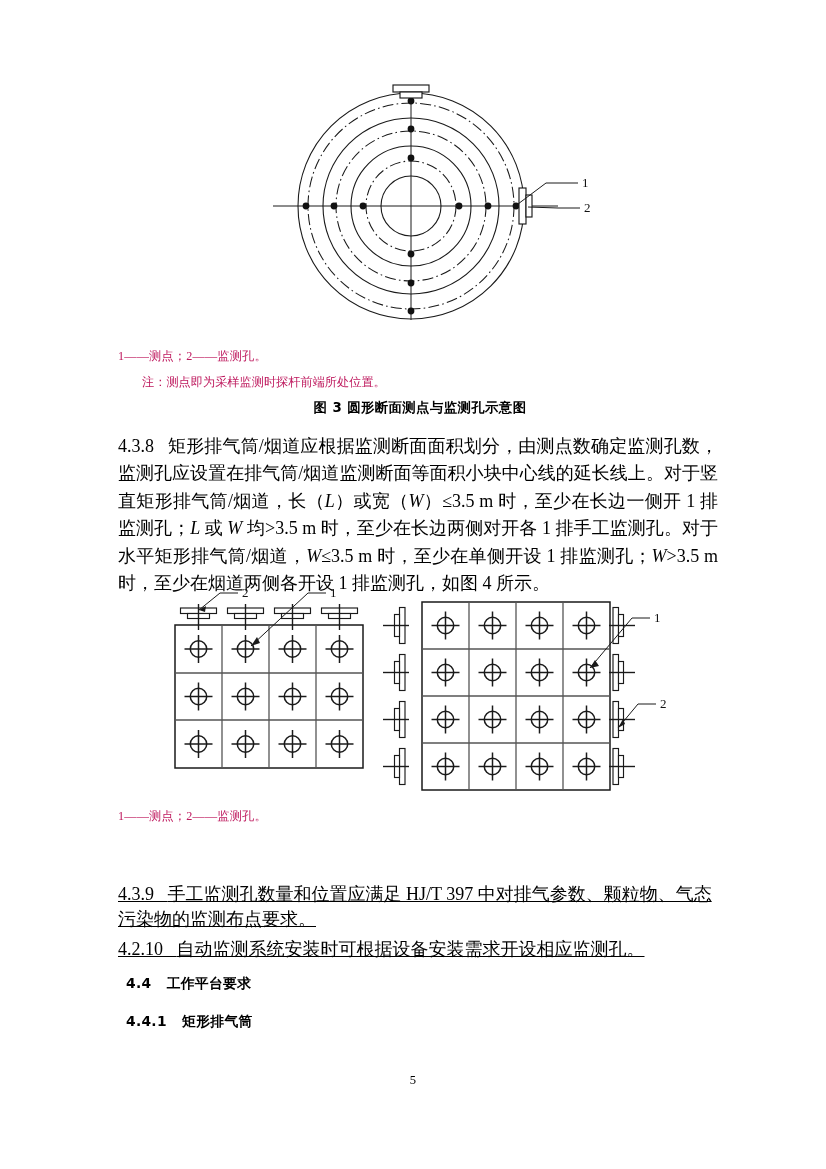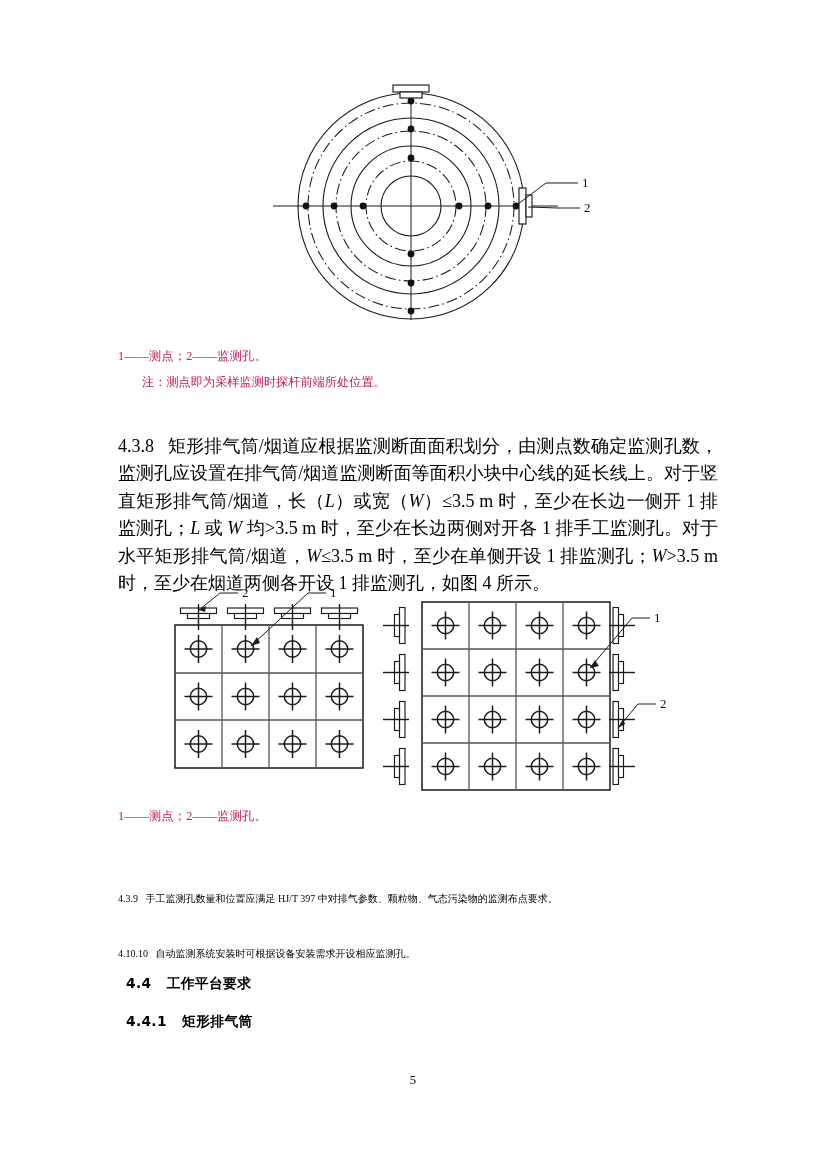--- a/index.html
+++ b/index.html
@@ -66,22 +66,23 @@
     text-align: justify;
     text-justify: inter-ideograph;
   }
   .para .num {
     font-family: "Liberation Serif", serif;
   }
   .clause {
     position: absolute;
     left: 118px;
     width: 604px;
-    font-size: 10px;
-    line-height: 33px;
+    font-size: 18px;
+    line-height: 25px;
+    text-decoration: underline;
   }
   .heading {
     position: absolute;
     left: 126px;
     font-family: "DejaVu Sans", "Liberation Sans", sans-serif;
     font-size: 13.8px;
     font-weight: bold;
     letter-spacing: 0.3px;
   }
   .heading .hn {
@@ -187,20 +188,21 @@
         <line class="lead" x1="418" y1="127" x2="448" y2="128"></line>
         <line class="lead" x1="448" y1="128" x2="470" y2="128"></line>
       </g>
       <text class="lbl" x="472" y="107">1</text>
       <text class="lbl" x="474" y="132">2</text>
     </svg>
   </div>
 
   <div class="txt legend" style="left:118px; top:343px;">1——测点；2——监测孔。</div>
   <div class="txt note" style="left:118px; top:369px;">注：测点即为采样监测时探杆前端所处位置。</div>
+  <div class="figcaption" style="top:399px;">图 3    圆形断面测点与监测孔示意图</div>
 
   <div class="para" style="top:433px;">
     <span class="num">4.3.8</span><span>&nbsp;&nbsp;&nbsp;</span><span>矩形排气筒/烟道应根据监测断面面积划分，由测点数确定监测孔数，监测孔应设置在排气筒/烟道监测断面等面积小块中心线的延长线上。对于竖直矩形排气筒/烟道，长（</span><span class="ital">L</span><span>）或宽（</span><span class="ital">W</span><span>）≤3.5 m 时，至少在长边一侧开 1 排监测孔；</span><span class="ital">L</span><span> 或 </span><span class="ital">W</span><span> 均&gt;3.5 m 时，至少在长边两侧对开各 1 排手工监测孔。对于水平矩形排气筒/烟道，</span><span class="ital">W</span><span>≤3.5 m 时，至少在单侧开设 1 排监测孔；</span><span class="ital">W</span><span>&gt;3.5 m 时，至少在烟道两侧各开设 1 排监测孔，如图 4 所示。</span>
   </div>
 
   <div id="figure4">
     <svg width="620" height="220" viewBox="0 0 620 220">
       <defs>
 
         <g id="crosshair">
@@ -340,21 +342,21 @@
     </svg>
   </div>
 
   <div class="txt legend" style="left:118px; top:803px;">1——测点；2——监测孔。</div>
 
   <div class="clause" style="top:882px;">
     <span class="num">4.3.9</span><span>&nbsp;&nbsp;&nbsp;</span><span>手工监测孔数量和位置应满足 HJ/T 397 中对排气参数、颗粒物、气态污染物的监测布点要求。</span>
   </div>
 
   <div class="clause" style="top:937px;">
-    <span class="num">4.10.10</span><span>&nbsp;&nbsp;&nbsp;</span><span>自动监测系统安装时可根据设备安装需求开设相应监测孔。</span>
+    <span class="num">4.2.10</span><span>&nbsp;&nbsp;&nbsp;</span><span>自动监测系统安装时可根据设备安装需求开设相应监测孔。</span>
   </div>
 
   <div class="heading" style="top:975px;">
     <span class="hn">4.4</span><span>&nbsp;&nbsp;&nbsp;</span><span>工作平台要求</span>
   </div>
 
   <div class="heading" style="top:1013px;">
     <span class="hn">4.4.1</span><span>&nbsp;&nbsp;&nbsp;</span><span>矩形排气筒</span>
   </div>
 

